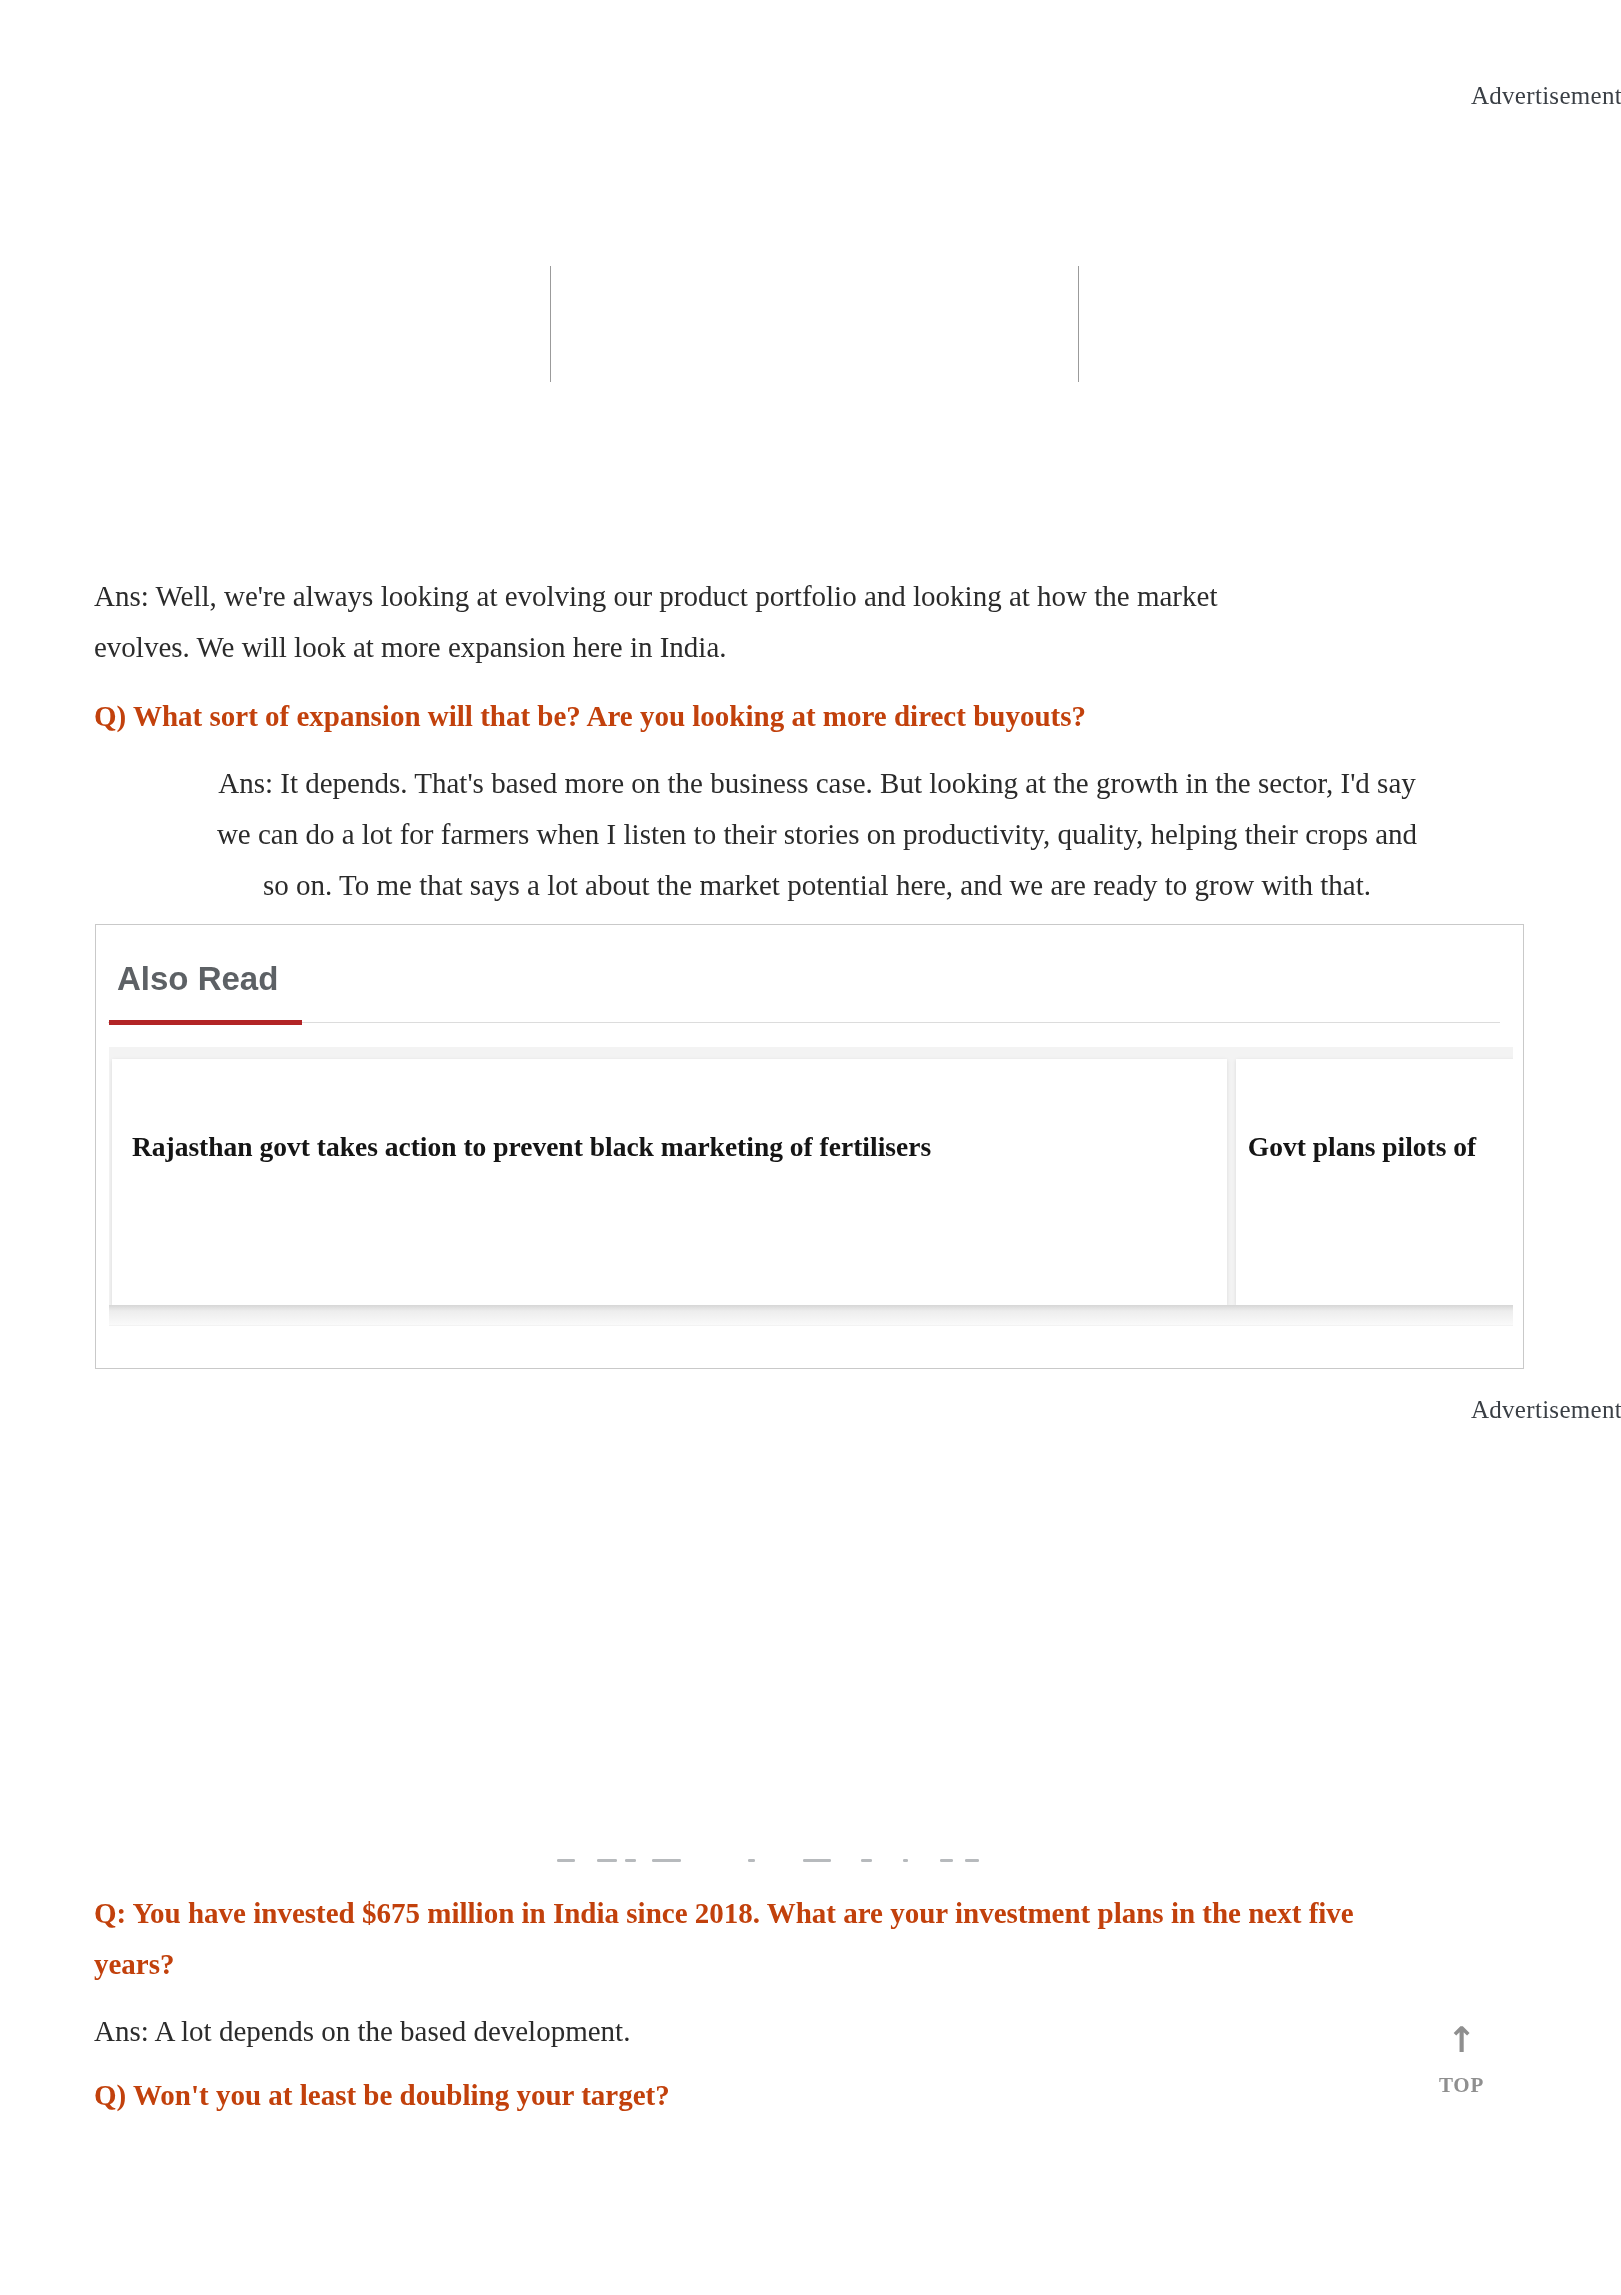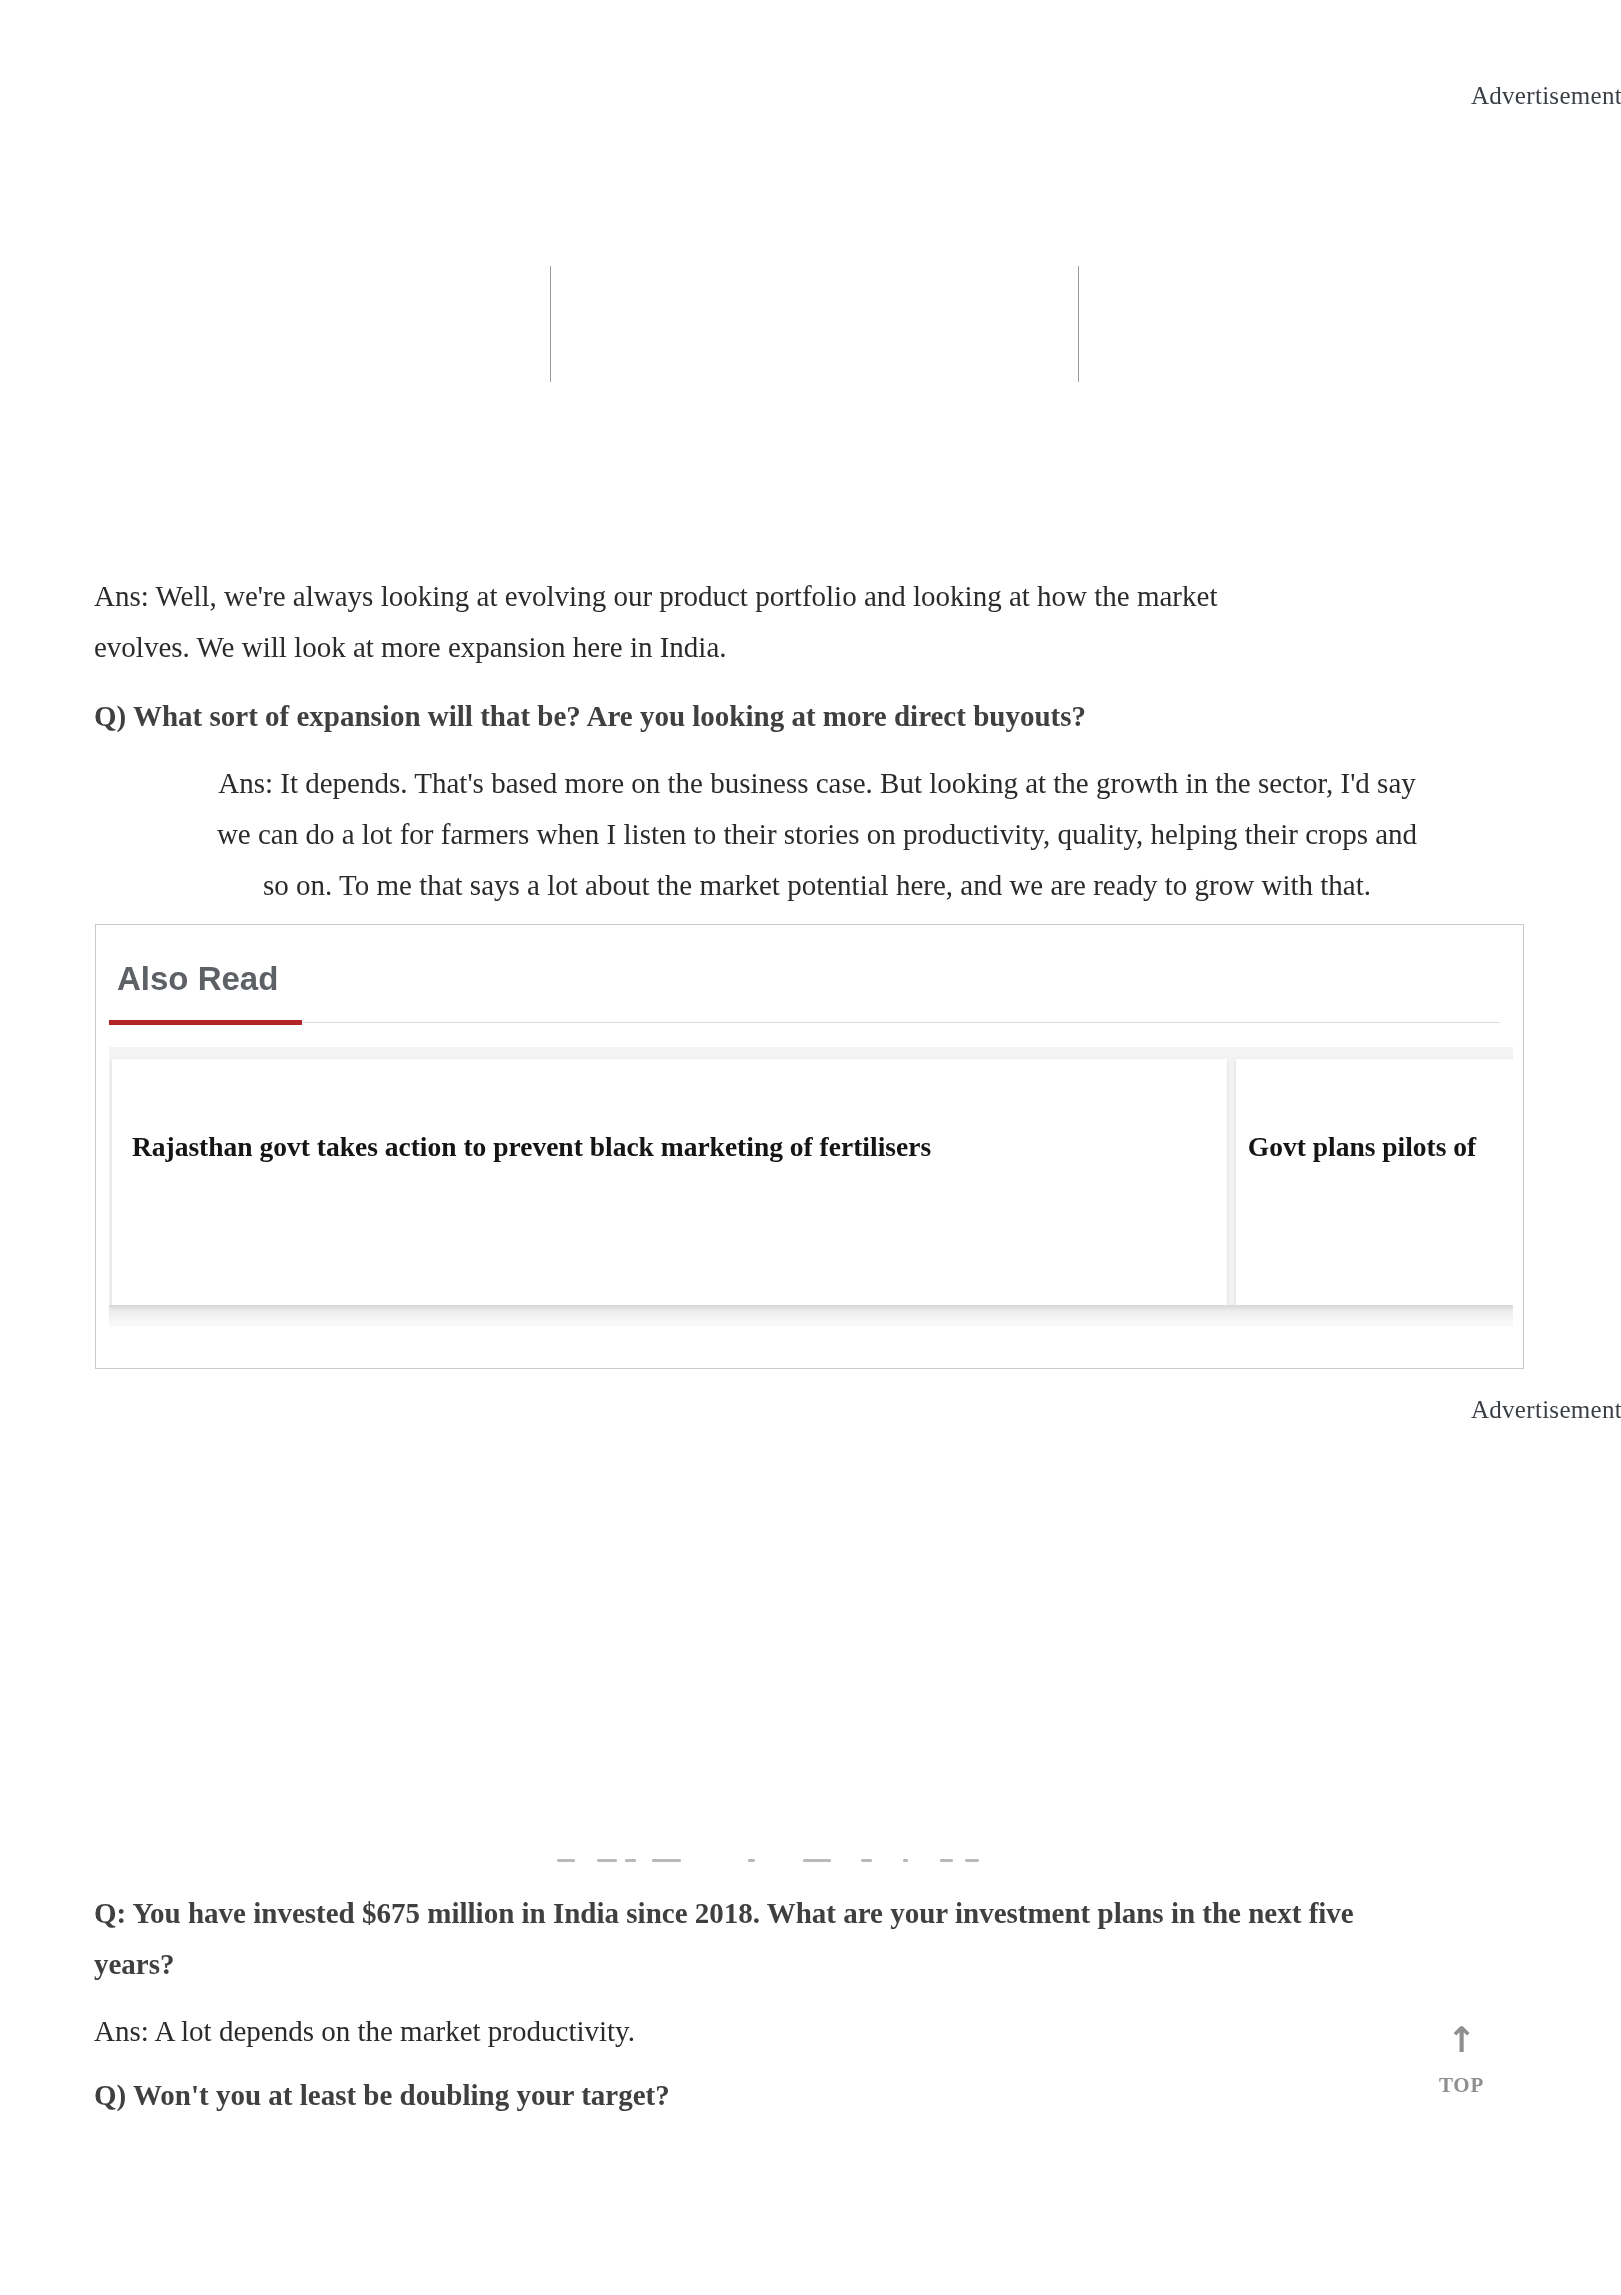--- a/index.html
+++ b/index.html
@@ -38,21 +38,21 @@
     width:1446px;
   }
   .para{
     position:absolute;
     left:0; width:1446px;
     font-size:29px;
     line-height:51px;
     white-space:pre-line;
     color:#2b2b2b;
   }
-  .para.bold{font-weight:bold;color:#404040;}
+  .para.bold{font-weight:bold;color:#c2410c;}
   .p-ans1{top:571px;font-family:Liberation Serif, serif;}
   .p-q1{top:691px;}
   .p-ans2{top:758px;text-align:center;}
   .p-q2{top:1888px;}
   .p-ans3{top:2006px;}
   .p-q3{top:2070px;}
   
   .also-read{
     position:absolute;
     left:95px; top:924px;
@@ -169,21 +169,21 @@
 
   <div class="article">
     <div class="para p-ans1">Ans:  Well, we're always looking at evolving our product portfolio and looking at how the market
 evolves. We will look at more expansion here in India.</div>
     <div class="para bold p-q1">Q) What sort of expansion will that be? Are you looking at more direct buyouts?</div>
     <div class="para p-ans2">Ans: It depends. That's based more on the business case. But looking at the growth in the sector, I'd say
 we can do a lot for farmers when I listen to their stories on productivity, quality, helping their crops and
 so on. To me that says a lot about the market potential here, and we are ready to grow with that.</div>
     <div class="para bold p-q2">Q: You have invested $675 million in India since 2018. What are your investment plans in the next five
 years?</div>
-    <div class="para p-ans3">Ans: A lot depends on the market productivity.</div>
+    <div class="para p-ans3">Ans: A lot depends on the based development.</div>
     <div class="para bold p-q3">Q) Won't you at least be doubling your target?</div>
   </div>
 
   <div class="also-read">
     <div class="also-read-title">Also Read</div>
     <div class="also-read-rule">
       <div class="gray-line"></div>
       <div class="red-seg" style="background: rgb(178, 36, 38);"></div>
     </div>
     <div class="carousel">

